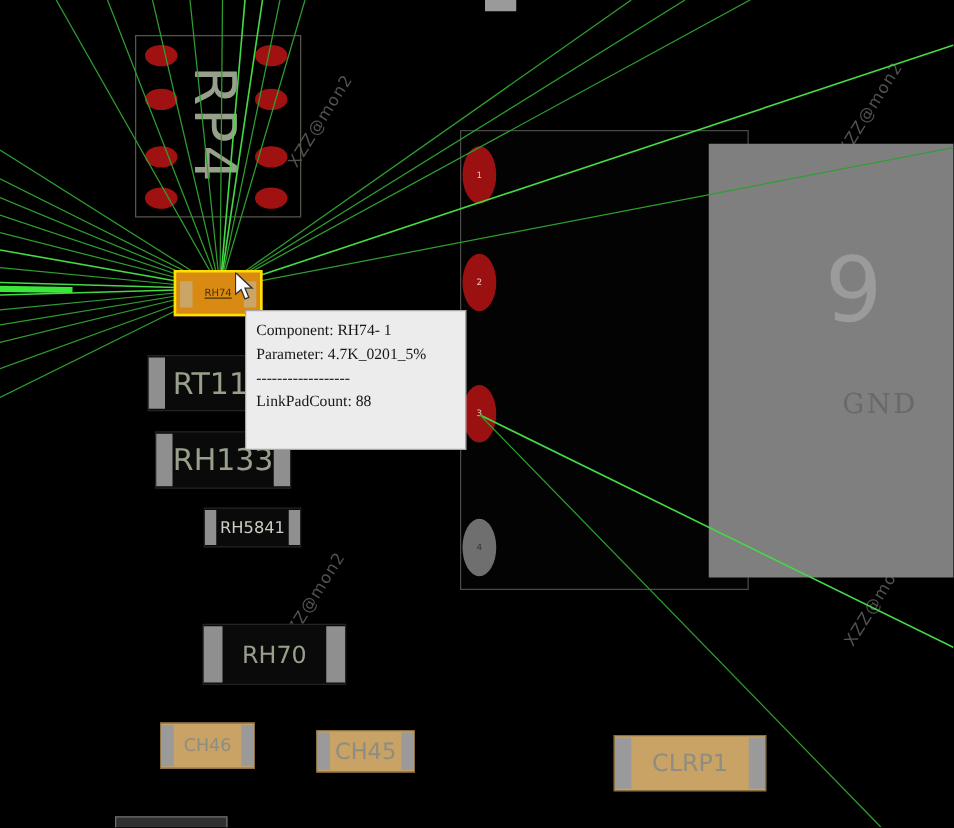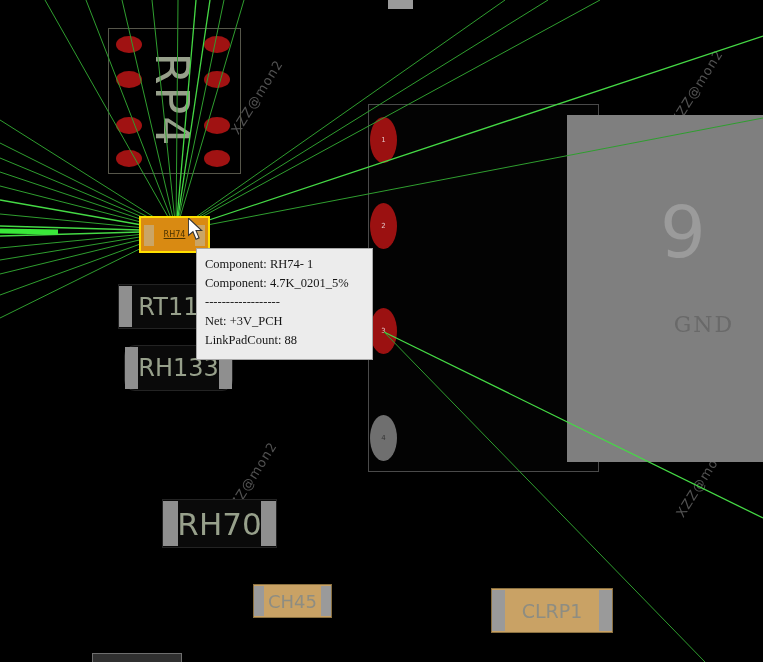--- a/index.html
+++ b/index.html
@@ -20,24 +20,24 @@
 
   
   .part { background:#0a0a0a; border:1px solid #232323; }
   .cap  { position:absolute; top:1px; bottom:1px; width:13px; background:#8f8f8f; }
   .cap.left{ left:0; } .cap.right{ right:0; }
   .lbl-olive { color:#97a08b; }
   .tanbody { background:#c9a265; border:1px solid #8a7040; }
   .lbl-gray { color:#8e8d82; }
 
   .rt113  { left:118px; top:284px; width:114px; height:43px; font-size:24px; }
-  .rh133  { left:124px; top:345px; width:107px; height:44px; font-size:24px;border-radius:11px; }
+  .rh133  { left:124px; top:345px; width:107px; height:44px; font-size:24px; }
   .rh5841 { left:163px; top:406px; width:76px;  height:30px; font-size:13px; color:#c8cfc2; }
   .rh5841 .cap{ width:9px; }
-  .rh70   { left:162px; top:499px; width:113px; height:47px; font-size:31px; }
+  .rh70   { left:162px; top:499px; width:113px; height:47px; font-size:19px; }
   .rh70 .cap{ width:15px; }
   .ch46   { left:128px; top:578px; width:74px; height:35px; font-size:14px; }
   .ch45   { left:253px; top:584px; width:77px; height:32px; font-size:18px; }
   .ch46 .cap,.ch45 .cap{ width:10px; background:#9a9a9a; }
   .clrp1  { left:455px; top:588px; width:120px; height:43px; font-size:19px;margin-left:36px; }
   .clrp1 .cap{ width:13px; background:#9a9a9a; }
 
   
   .connector { left:368px; top:104px; width:229px; height:366px; border:1px solid #4a4a4a; background:#030303; }
   .cpad { left:370px; width:27px; height:46px; border-radius:50%; background:#9b1111;
@@ -106,26 +106,36 @@
   <div class="abs part center rt113">
     <span class="cap left"></span>
     <span class="cap right"></span>
     <span class="lbl-olive">RT113</span>
   </div>
   <div class="abs part center rh133">
     <span class="cap left"></span>
     <span class="cap right"></span>
     <span class="lbl-olive">RH133</span>
   </div>
+  <div class="abs part center rh5841">
+    <span class="cap left"></span>
+    <span class="cap right"></span>
+    <span>RH5841</span>
+  </div>
   <div class="abs part center rh70">
     <span class="cap left"></span>
     <span class="cap right"></span>
     <span class="lbl-olive">RH70</span>
   </div>
 
+  <div class="abs tanbody center ch46">
+    <span class="cap left"></span>
+    <span class="cap right"></span>
+    <span class="lbl-gray">CH46</span>
+  </div>
   <div class="abs tanbody center ch45">
     <span class="cap left"></span>
     <span class="cap right"></span>
     <span class="lbl-gray">CH45</span>
   </div>
   <div class="abs tanbody center clrp1">
     <span class="cap left"></span>
     <span class="cap right"></span>
     <span class="lbl-gray">CLRP1</span>
   </div>
@@ -178,23 +188,22 @@
     <span class="hl-pad left"></span>
     <span class="hl-pad right"></span>
     <span>RH74</span>
   </div>
 
   <div class="abs top-chip"></div>
   <div class="abs bottom-chip"></div>
 
   <div class="abs tooltip">
     <div>Component: RH74- 1</div>
-    <div>Component: 4.7K_0201_5%</div>
+    <div>Parameter: 4.7K_0201_5%</div>
     <div>------------------</div>
-    <div>Net: +3V_PCH</div>
     <div>LinkPadCount: 88</div>
   </div>
 
   <svg class="abs cursor" width="16" height="24" viewBox="0 0 14 22">
     <polygon points="0,0 0,16 4.2,12.6 7,19.4 9.8,18.2 7,11.5 12.2,11.5" fill="#ffffff" stroke="#333333" stroke-width="1"></polygon>
   </svg>
 
 </div>
 
 </body></html>

